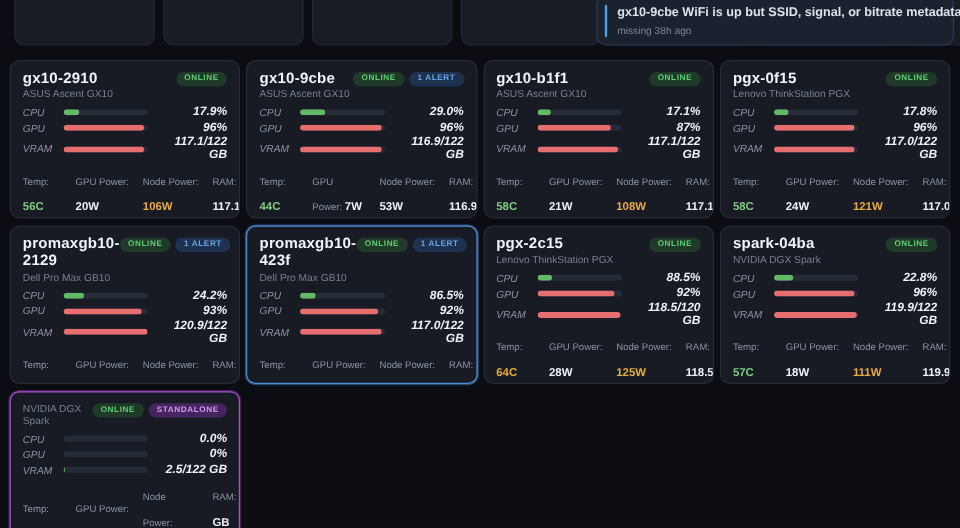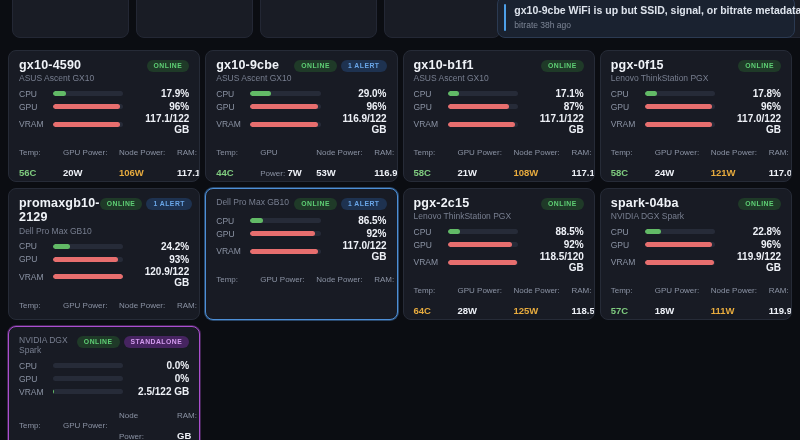--- a/index.html
+++ b/index.html
@@ -24,21 +24,21 @@
   .card.standalone{border-color:#ab4fd0;box-shadow:0 0 0 1px rgba(171,79,208,.35);}
   .card-head{display:flex;justify-content:space-between;align-items:flex-start;}
   .card-title{font-size:12.5px;font-weight:700;color:#f0f3f8;line-height:1.15;letter-spacing:.2px;}
   .card-sub{font-size:8.5px;color:#787f90;margin-top:1px;}
   .badges{display:flex;gap:4px;margin-top:2px;flex:none;}
   .badge{font-size:6.8px;font-weight:700;letter-spacing:.5px;padding:2px 7px;border-radius:8px;line-height:1.2;}
   .badge-online{background:#1f3a28;color:#5ecf74;}
   .badge-alert{background:#1e3250;color:#6aa6e8;}
   .badge-standalone{background:#462460;color:#d39bef;}
   .metrics{margin-top:4px;}
-  .m-row{display:grid;grid-template-columns:34px 1fr 56px;align-items:center;min-height:13px;}
+  .m-row{display:grid;grid-template-columns:34px 1fr 56px;align-items:center;min-height:13px;font-style:italic;}
   .m-row.tall{min-height:19px;}
   .m-label{font-size:8.5px;color:#8b93a4;}
   .bar{height:5px;background:#262b38;border-radius:3px;overflow:hidden;margin-right:10px;}
   .bar-fill{height:100%;border-radius:3px;}
   .m-value{font-size:10px;font-weight:700;color:#eef1f7;text-align:right;line-height:1.1;white-space:pre;}
   .stats{display:flex;margin-top:5px;align-items:center;}
   .stat{white-space:pre;line-height:1.3;flex:none;}
   .stat:nth-child(1){width:44px;}
   .stat:nth-child(2){width:56px;}
   .stat:nth-child(3){width:58px;}
@@ -61,29 +61,29 @@
     <div class="stub"></div>
     <div class="stub"></div>
     <div class="stub"></div>
     <div class="stub"></div>
   </div>
 
   <div class="notif">
     <div class="notif-accent"></div>
     <div class="notif-body">
       <div class="notif-msg">gx10-9cbe WiFi is up but SSID, signal, or bitrate metadata is missing.</div>
-      <div class="notif-meta">bitrate 38h ago</div>
+      <div class="notif-meta">missing 38h ago</div>
     </div>
   </div>
 
   <div class="grid">
   <div class="card">
     <div class="card-head">
       <div class="head-left">
-        <div class="card-title">gx10-4590</div>
+        <div class="card-title">gx10-2910</div>
         <div class="card-sub">ASUS Ascent GX10</div>
       </div>
       <div class="badges">
             <span class="badge badge-online">ONLINE</span>
           </div>
     </div>
     <div class="metrics">
           <div class="m-row">
             <span class="m-label">CPU</span>
             <div class="bar">
@@ -306,20 +306,21 @@
 </span></div>
           <div class="stat"><span class="s-label">RAM:
 </span></div>
         </div>
 
   </div>
 
   <div class="card selected">
     <div class="card-head">
       <div class="head-left">
+        <div class="card-title">promaxgb10-423f</div>
         <div class="card-sub">Dell Pro Max GB10</div>
       </div>
       <div class="badges">
             <span class="badge badge-online">ONLINE</span>
             <span class="badge badge-alert">1 ALERT</span>
           </div>
     </div>
     <div class="metrics">
           <div class="m-row">
             <span class="m-label">CPU</span>

